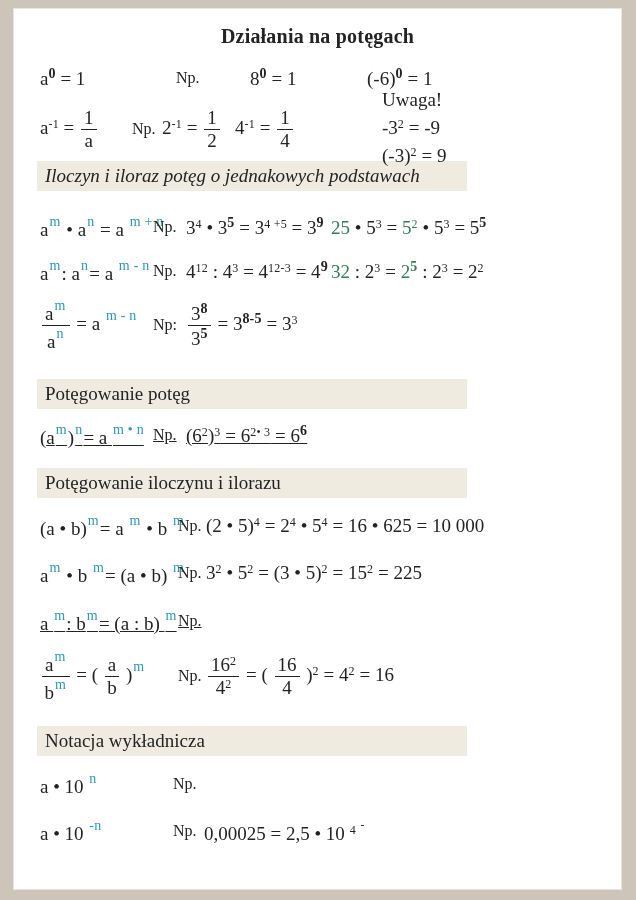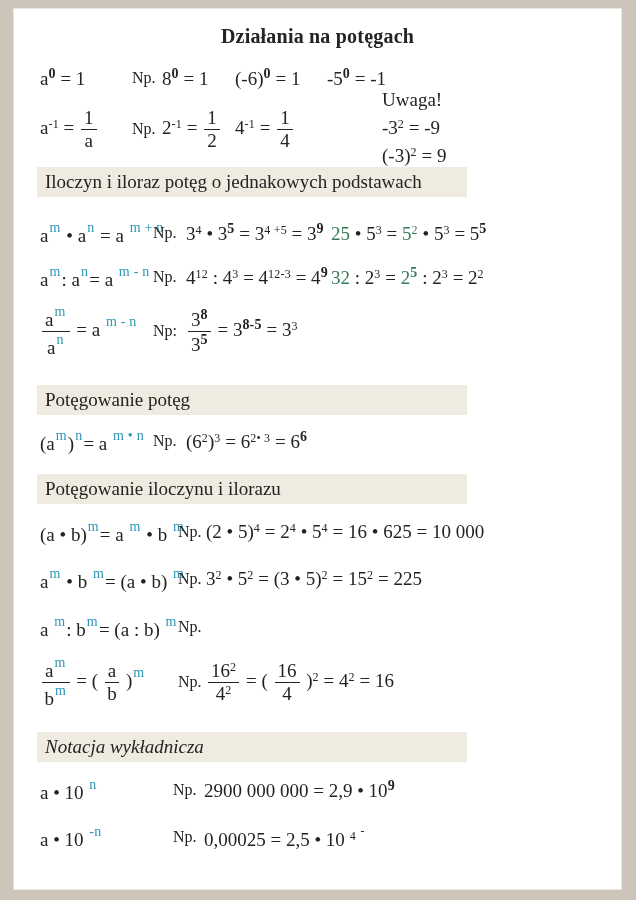--- a/index.html
+++ b/index.html
@@ -29,25 +29,25 @@
   .content{padding-left:26px;font-size:19px;}
   .row{display:grid;align-items:center;height:44px;white-space:nowrap;}
   .row.tall{height:52px;}
   
   .g-intro{grid-template-columns:92px 30px 73px 92px auto;}
   .g-s1{grid-template-columns:113px 33px 145px auto;}
   .g-s2{grid-template-columns:113px 33px 130px auto;}
   .g-s3{grid-template-columns:138px 28px auto;}
   .g-s4{grid-template-columns:133px 31px auto;}
   
-  .mt3{margin-top:3px;}.mt4{margin-top:4px;}.mt6{margin-top:6px;}
+  .mt3{margin-top:3px;}.mt4{margin-top:4px;text-decoration:underline;}.mt6{margin-top:6px;}
   .mt7{margin-top:7px;}.mt11{margin-top:11px;}
-  .mt13{margin-top:13px;}.mt14{margin-top:14px;}.mt20{margin-top:28px;}
-  .mt24{margin-top:24px;font-style:italic;}
-  .intro-a{margin-top:10px;height:40px;}
+  .mt13{margin-top:7px;font-style:italic;}.mt14{margin-top:14px;}.mt20{margin-top:28px;}
+  .mt24{margin-top:24px;}
+  .intro-a{margin-top:10px;height:40px;gap:44px;}
   .intro-b{margin-top:6px;height:50px;}
   .sec-h{
     margin-left:23px;width:430px;background:var(--hbg);
     font-size:19px;line-height:22px;padding:4px 8px;
   }
   .np{font-size:16px;}
   
   .sup{font-size:12px;vertical-align:6px;letter-spacing:.2px;}
   .sup.big{font-size:14px;vertical-align:7px;font-weight:bold;}
   .sup.teal{color:var(--teal);font-size:14px;vertical-align:10px;padding:0 1px;font-weight:normal;}
@@ -69,21 +69,20 @@
 <div class="page">
 
   <h1 class="title">Działania na potęgach</h1>
 
   <div class="content">
     <div class="row g-intro intro-a">
       <span><span>a</span><span class="sup big">0</span><span> = 1</span></span>
       <span class="np">Np.</span>
       <span><span>8</span><span class="sup big">0</span><span> = 1</span></span>
       <span><span>(-6)</span><span class="sup big">0</span><span> = 1</span></span>
-      <span><span>-5</span><span class="sup big">0</span><span> = -1</span></span>
     </div>
     <div class="row g-intro intro-b">
       <span><span>a</span><span class="sup">-1</span><span> = </span><span class="frac"><span class="num"><span>1</span></span><span class="den"><span>a</span></span></span></span>
       <span class="np">Np.</span>
       <span><span>2</span><span class="sup">-1</span><span> = </span><span class="frac"><span class="num"><span>1</span></span><span class="den"><span>2</span></span></span></span>
       <span><span>4</span><span class="sup">-1</span><span> = </span><span class="frac"><span class="num"><span>1</span></span><span class="den"><span>4</span></span></span></span>
       <span></span>
     </div>
   </div>
 
@@ -145,21 +144,20 @@
       <span class="np">Np.</span>
       <span><span class="frac"><span class="num"><span>16</span><span class="sup">2</span></span><span class="den"><span>4</span><span class="sup">2</span></span></span><span> = ( </span><span class="frac"><span class="num"><span>16</span></span><span class="den"><span>4</span></span></span><span> )</span><span class="sup">2</span><span> = 4</span><span class="sup">2</span><span> = 16</span></span>
     </div>
   </div>
 
   <div class="sec-h mt24">Notacja wykładnicza</div>
   <div class="content">
     <div class="row g-s4 mt6">
       <span><span>a • 10 </span><span class="sup teal">n</span></span>
       <span class="np">Np.</span>
-      <span><span>2900 000 000 = 2,9 • 10</span><span class="sup big">9</span></span>
     </div>
     <div class="row g-s4 mt3">
       <span><span>a • 10 </span><span class="sup teal">-n</span></span>
       <span class="np">Np.</span>
       <span><span>0,00025 = 2,5 • 10 </span><span class="sup">4</span><span> </span><span class="sup hi">-</span></span>
     </div>
   </div>
 
 </div>
 

